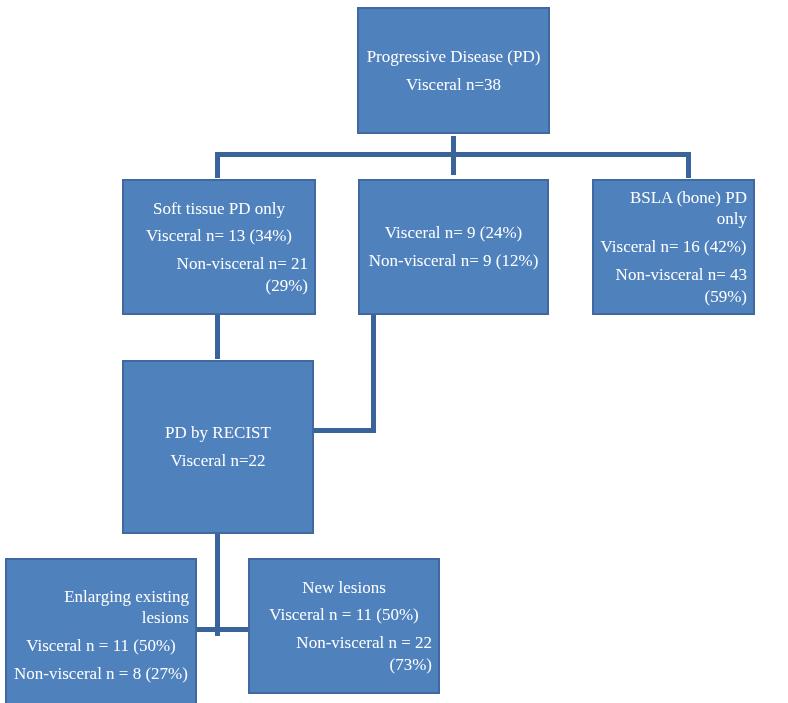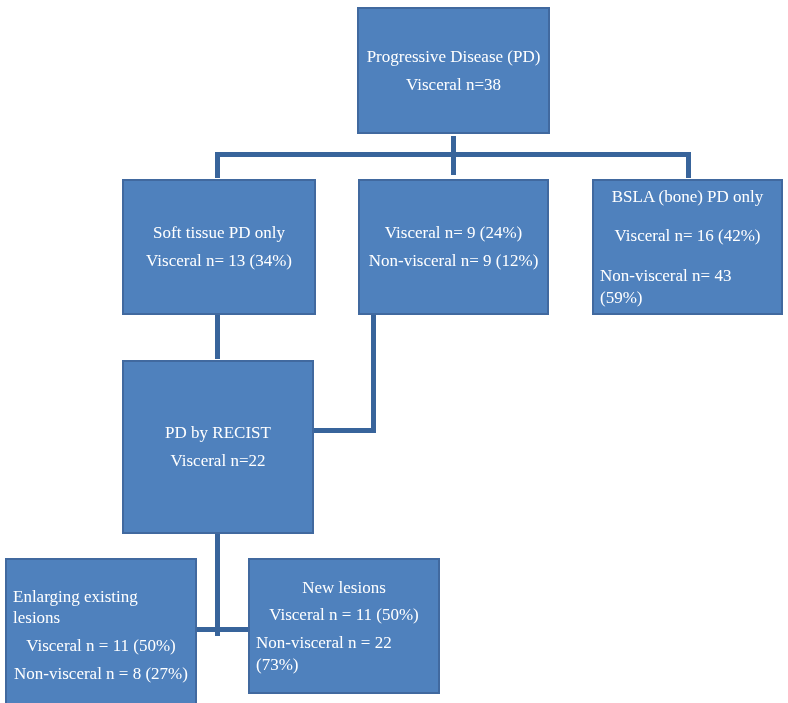--- a/index.html
+++ b/index.html
@@ -14,37 +14,37 @@
   .box {
     position: absolute;
     box-sizing: border-box;
     background: var(--box-fill, #4f81bd);
     border: 2px solid var(--box-border, #41699f);
     color: var(--text, #ffffff);
     display: flex;
     flex-direction: column;
     justify-content: center;
     align-items: center;
-    text-align: left;
+    text-align: right;
     padding: 2px 6px;
   }
   .bline {
     margin: 3px 0;
     font-size: 17px;
     line-height: 1.28;
   }
   .conn {
     position: absolute;
     background: var(--connector, #38649b);
   }
   
   .box-pd        { left: 357px; top: 7px;   width: 193px; height: 127px; }
   .box-soft      { left: 122px; top: 179px; width: 194px; height: 136px; }
   .box-softbone  { left: 358px; top: 179px; width: 191px; height: 136px; }
-  .box-bsla      { left: 592px; top: 179px; width: 191px; height: 136px; gap: 12px; }
+  .box-bsla      { left: 592px; top: 179px; width: 163px; height: 136px; }
   .box-recist    { left: 122px; top: 360px; width: 192px; height: 174px; }
   .box-enlarging { left: 5px;   top: 558px; width: 192px; height: 154px; }
   .box-new       { left: 248px; top: 558px; width: 192px; height: 136px; }
   
   .c-v-top        { left: 451px; top: 136px; width: 5px;   height: 39px; }
   .c-h-branch     { left: 215px; top: 152px; width: 476px; height: 5px; }
   .c-v-drop-left  { left: 215px; top: 152px; width: 5px;   height: 26px; }
   .c-v-drop-right { left: 686px; top: 152px; width: 5px;   height: 26px; }
   .c-v-soft-down  { left: 215px; top: 315px; width: 5px;   height: 44px; }
   .c-v-mid-down   { left: 371px; top: 315px; width: 5px;   height: 118px; }
@@ -68,20 +68,21 @@
   <div class="conn c-h-bottom"></div>
 
   <div class="box box-pd">
     <div class="bline">Progressive Disease (PD)</div>
     <div class="bline">Visceral n=38</div>
   </div>
 
   <div class="box box-soft">
     <div class="bline">Soft tissue PD only</div>
     <div class="bline">Visceral n= 13 (34%)</div>
+    <div class="bline">Non-visceral n= 21 (29%)</div>
   </div>
 
   <div class="box box-softbone">
     <div class="bline">Visceral n= 9 (24%)</div>
     <div class="bline">Non-visceral n= 9 (12%)</div>
   </div>
 
   <div class="box box-bsla">
     <div class="bline">BSLA (bone) PD only</div>
     <div class="bline">Visceral n= 16 (42%)</div>

